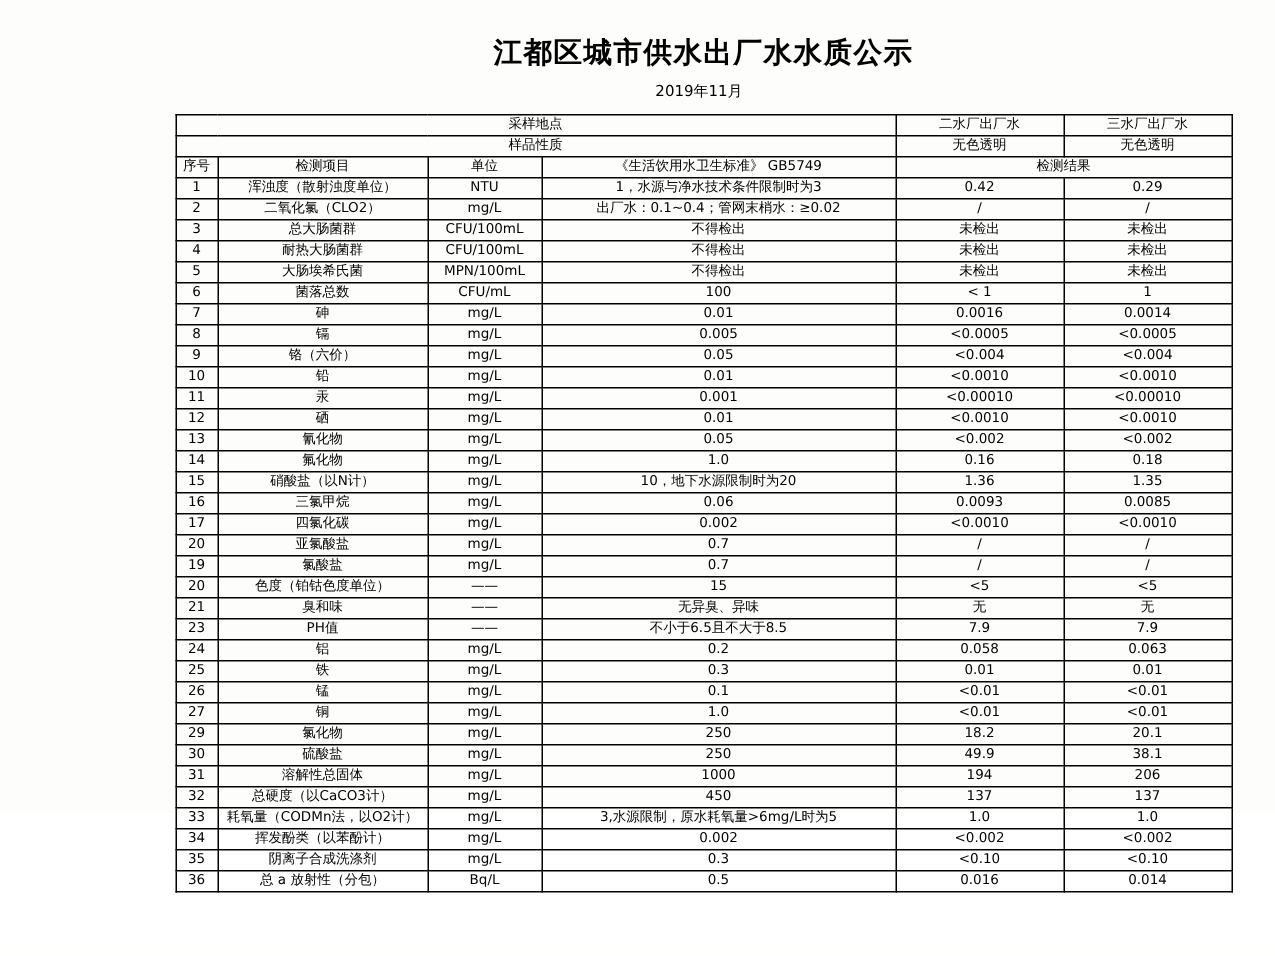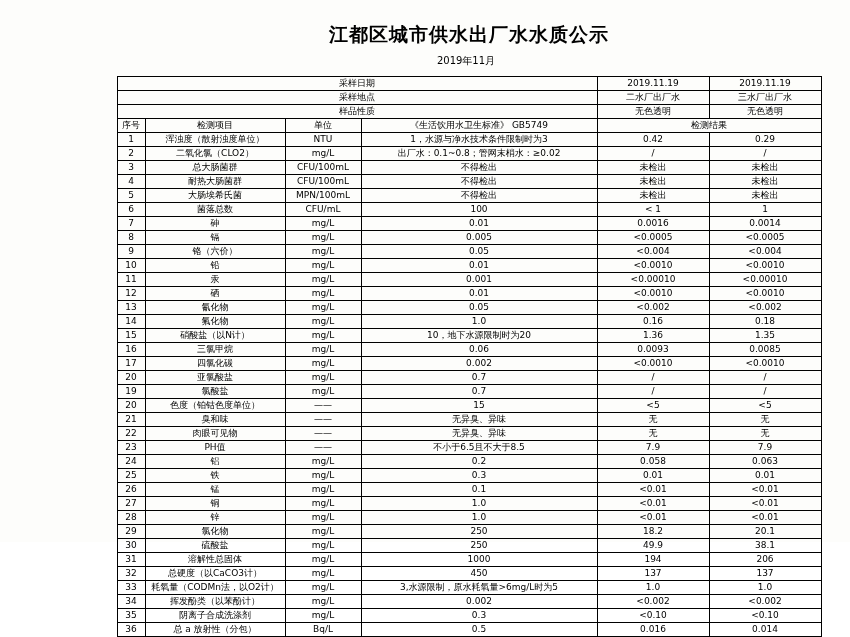--- a/index.html
+++ b/index.html
@@ -78,25 +78,20 @@
     <colgroup>
       <col class="c-idx">
         <col class="c-item">
         <col class="c-unit">
         <col class="c-std">
         <col class="c-res">
         <col class="c-res">
     </colgroup>
     <tbody>
       <tr class="hdr-row">
-        <td colspan="4">采样日期</td>
-        <td>2019.11.19</td>
-        <td>2019.11.19</td>
-      </tr>
-      <tr class="hdr-row">
         <td colspan="4">采样地点</td>
         <td>二水厂出厂水</td>
         <td>三水厂出厂水</td>
       </tr>
       <tr class="hdr-row">
         <td colspan="4">样品性质</td>
         <td>无色透明</td>
         <td>无色透明</td>
       </tr>
       <tr class="colhdr">
@@ -111,21 +106,21 @@
           <td class="left">浑浊度（散射浊度单位）</td>
           <td>NTU</td>
           <td class="std-center">1，水源与净水技术条件限制时为3</td>
           <td>0.42</td>
           <td>0.29</td>
         </tr>
         <tr>
           <td>2</td>
           <td class="left">二氧化氯（CLO2）</td>
           <td>mg/L</td>
-          <td class="std-center">出厂水：0.1~0.8；管网末梢水：≥0.02</td>
+          <td class="std-center">出厂水：0.1~0.4；管网末梢水：≥0.02</td>
           <td>/</td>
           <td>/</td>
         </tr>
         <tr>
           <td>3</td>
           <td class="left">总大肠菌群</td>
           <td>CFU/100mL</td>
           <td class="std-center">不得检出</td>
           <td>未检出</td>
           <td>未检出</td>
@@ -268,28 +263,20 @@
         </tr>
         <tr>
           <td>21</td>
           <td class="left">臭和味</td>
           <td>——</td>
           <td class="std-center">无异臭、异味</td>
           <td>无</td>
           <td>无</td>
         </tr>
         <tr>
-          <td>22</td>
-          <td class="left">肉眼可见物</td>
-          <td>——</td>
-          <td class="std-center">无异臭、异味</td>
-          <td>无</td>
-          <td>无</td>
-        </tr>
-        <tr>
           <td>23</td>
           <td class="left">PH值</td>
           <td>——</td>
           <td class="std-center">不小于6.5且不大于8.5</td>
           <td>7.9</td>
           <td>7.9</td>
         </tr>
         <tr>
           <td>24</td>
           <td class="left">铝</td>
@@ -316,28 +303,20 @@
         </tr>
         <tr>
           <td>27</td>
           <td class="left">铜</td>
           <td>mg/L</td>
           <td class="std-center">1.0</td>
           <td>&lt;0.01</td>
           <td>&lt;0.01</td>
         </tr>
         <tr>
-          <td>28</td>
-          <td class="left">锌</td>
-          <td>mg/L</td>
-          <td class="std-center">1.0</td>
-          <td>&lt;0.01</td>
-          <td>&lt;0.01</td>
-        </tr>
-        <tr>
           <td>29</td>
           <td class="left">氯化物</td>
           <td>mg/L</td>
           <td class="std-center">250</td>
           <td>18.2</td>
           <td>20.1</td>
         </tr>
         <tr>
           <td>30</td>
           <td class="left">硫酸盐</td>

